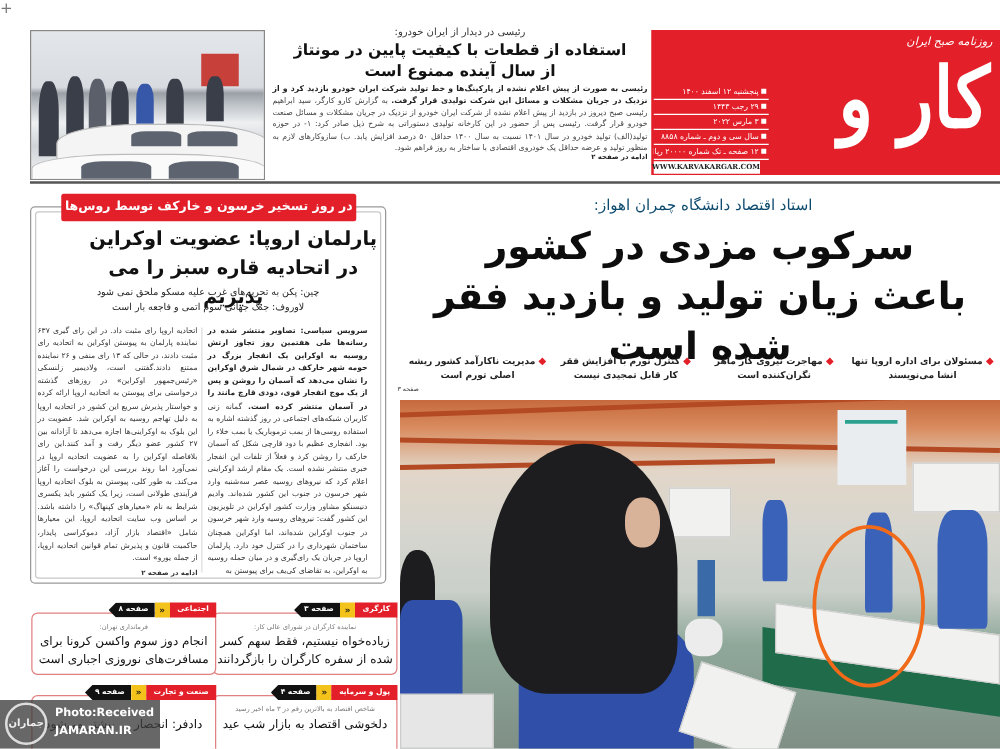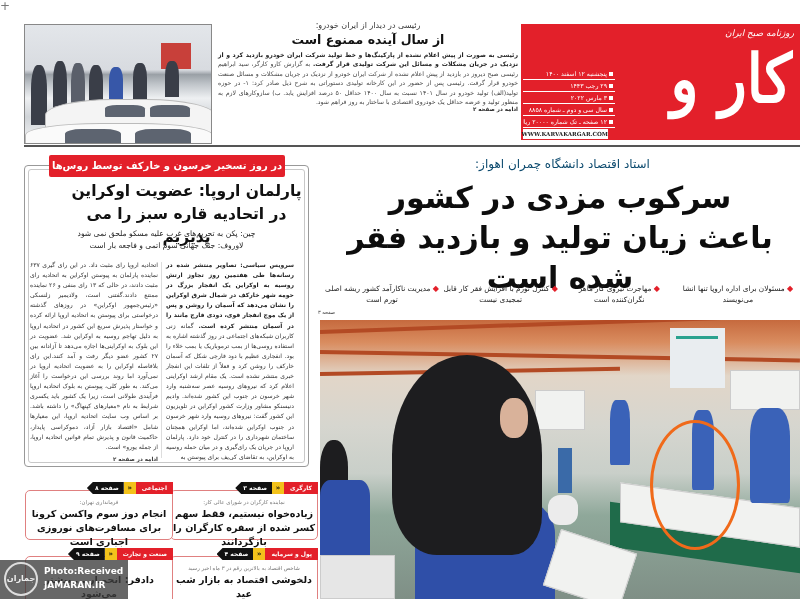--- a/index.html
+++ b/index.html
@@ -35,21 +35,21 @@
   .photo-cars .win { position: absolute; background: #5d6470; border-radius: 30% 30% 4% 4%; }
   .photo-cars .person { position: absolute; background: #3a3e48; border-radius: 40% 40% 0 0; }
   .photo-cars .booth { position: absolute; background: #c8403a; }
 
   .rule-top { left: 24px; top: 145px; width: 776px; height: 2px; background: #555; }
 
   
   .main-kicker { left: 325px; top: 157px; width: 475px; text-align: center; font-size: 12px; color: #0c4a6e; }
   .main-headline { left: 320px; top: 178px; width: 480px; text-align: center; font-weight: bold; font-size: 30px; line-height: 40px; color: #0d0d0d; letter-spacing: -0.5px; }
   .bullets { left: 320px; top: 283px; width: 480px; display: flex; flex-direction: row-reverse; justify-content: space-between; padding: 0 4px; }
-  .bullet { width: 116px; text-align: center; font-size: 7.3px; line-height: 11px; color: #222; font-weight: normal; }
+  .bullet { width: 116px; text-align: center; font-size: 7.3px; line-height: 11px; color: #222; font-weight: bold; }
   .bullet .dot { color: #e3202a; font-size: 8px; }
   .page-ref-main { left: 318px; top: 309px; font-size: 5px; color: #333; }
 
   
   .photo-factory { left: 320px; top: 320px; width: 480px; height: 279px; overflow: hidden;
     background: linear-gradient(180deg, #c66a3e 0%, #d98c5f 8%, #e2d6c8 20%, #d6d6cf 38%, #c9cfc9 55%, #8fa89a 70%, #7f8f86 100%); }
   .photo-factory .beam { position: absolute; height: 4px; background: #b34a24; transform-origin: left; }
   .photo-factory .hijab { position: absolute; background: #1d1d1f; }
   .photo-factory .coat { position: absolute; background: #2f4fa8; }
   .photo-factory .panel { position: absolute; background: #f1f2f0; border: 1px solid #ccc; }
@@ -73,21 +73,21 @@
   .uk-col .cont { display: block; text-align: right; font-weight: bold; font-size: 5.5px; margin-top: 2px; }
   .uk-divider { left: 161px; top: 262px; width: 1px; height: 196px; background: #ddd; }
 
   
   .teaser { position: absolute; width: 148px; border: 1px solid #e08080; border-radius: 5px; background: #fff; }
   .teaser .tab { position: absolute; top: -9px; right: -1px; height: 12px; display: flex; flex-direction: row; align-items: stretch; font-size: 6px; line-height: 12px; font-weight: bold; }
   .teaser .tab .page { background: #111; color: #fff; padding: 0 5px 0 8px; clip-path: polygon(6px 0, 100% 0, 100% 100%, 6px 100%, 0 50%); }
   .teaser .tab .chev { background: #f3c21b; width: 12px; color: #111; text-align: center; font-size: 7px; }
   .teaser .tab .sec { background: #e3202a; color: #fff; padding: 0 6px; }
   .teaser .kick { text-align: center; font-size: 5.4px; color: #777; margin-top: 8px; }
-  .teaser .head { text-align: center; font-weight: bold; font-size: 9.6px; line-height: 14px; color: #111; margin-top: 2px; }
+  .teaser .head { text-align: center; font-weight: normal; font-size: 9.6px; line-height: 14px; color: #111; margin-top: 2px; }
 
   .t1 { left: 170px; top: 490px; height: 50px; }
   .t2 { left: 25px; top: 490px; height: 50px; }
   .t3 { left: 170px; top: 556px; height: 50px; }
   .t4 { left: 25px; top: 556px; height: 50px; }
 
   
   .watermark { left: 0; top: 560px; width: 128px; height: 39px; background: rgba(60,60,60,0.78); }
   .watermark .circle { position: absolute; left: 4px; top: 2px; width: 34px; height: 34px; border-radius: 50%; border: 2px solid #ddd; color: #eee; font-size: 8px; text-align: center; line-height: 30px; font-weight: bold; }
   .watermark .l1 { position: absolute; left: 44px; top: 6px; color: #fff; font-size: 9px; font-weight: bold; }
@@ -106,20 +106,21 @@
     <div class="info-row"><span class="sq"></span><span>۲۹ رجب ۱۴۴۳</span></div>
     <div class="info-row"><span class="sq"></span><span>۳ مارس ۲۰۲۲</span></div>
     <div class="info-row"><span class="sq"></span><span>سال سی و دوم ـ شماره ۸۸۵۸</span></div>
     <div class="info-row"><span class="sq"></span><span>۱۲ صفحه ـ تک شماره ۲۰۰۰۰ ریال</span></div>
   </div>
   <div class="website">WWW.KARVAKARGAR.COM</div>
 </div>
 
 <div class="abs topstory rtl">
   <div class="kicker">رئیسی در دیدار از ایران خودرو:</div>
+  <div class="headline">استفاده از قطعات با کیفیت پایین در مونتاژ</div>
   <div class="headline">از سال آینده ممنوع است</div>
   <div class="body">
     <span class="lead">رئیسی به صورت از پیش اعلام نشده از پارکینگ‌ها و خط تولید شرکت ایران خودرو بازدید کرد و از نزدیک در جریان مشکلات و مسائل این شرکت تولیدی قرار گرفت.</span>
     <span>به گزارش کارو کارگر، سید ابراهیم رئیسی صبح دیروز در بازدید از پیش اعلام نشده از شرکت ایران خودرو از نزدیک در جریان مشکلات و مسائل صنعت خودرو قرار گرفت. رئیسی پس از حضور در این کارخانه تولیدی دستوراتی به شرح ذیل صادر کرد: ۱- در حوزه تولید(الف) تولید خودرو در سال ۱۴۰۱ نسبت به سال ۱۴۰۰ حداقل ۵۰ درصد افزایش یابد. ب) سازوکارهای لازم به منظور تولید و عرضه حداقل یک خودروی اقتصادی با ساختار به روز فراهم شود.</span>
   </div>
   <div class="cont">ادامه در صفحه ۲</div>
 </div>
 
 <div class="abs photo-cars">
   <div class="booth" style="left:136px;top:18px;width:30px;height:26px;"></div>

